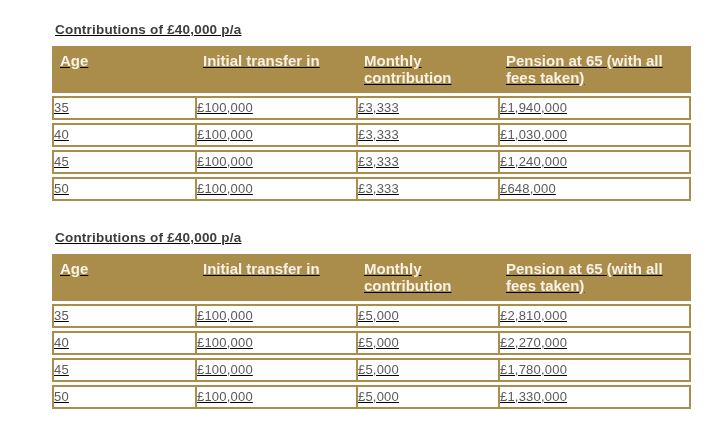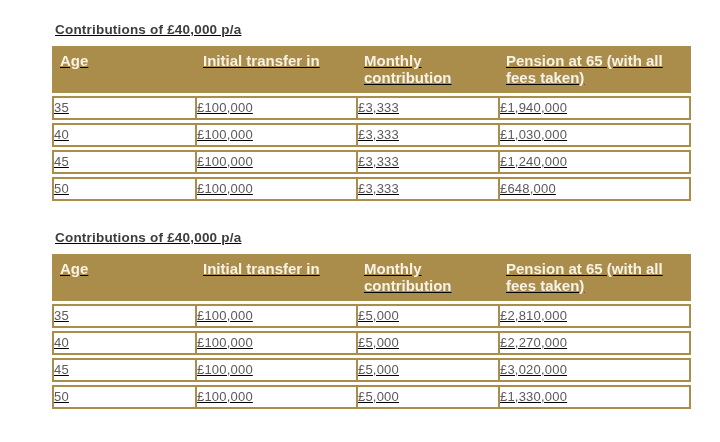--- a/index.html
+++ b/index.html
@@ -117,21 +117,21 @@
       <div class="row">
         <div class="cell">40</div>
         <div class="cell bordered">£100,000</div>
         <div class="cell bordered">£5,000</div>
         <div class="cell bordered">£2,270,000</div>
       </div>
       <div class="row">
         <div class="cell">45</div>
         <div class="cell bordered">£100,000</div>
         <div class="cell bordered">£5,000</div>
-        <div class="cell bordered">£3,020,000</div>
+        <div class="cell bordered">£1,780,000</div>
       </div>
       <div class="row">
         <div class="cell">50</div>
         <div class="cell bordered">£100,000</div>
         <div class="cell bordered">£5,000</div>
         <div class="cell bordered">£1,330,000</div>
       </div>
     </div>
   </section>
 

